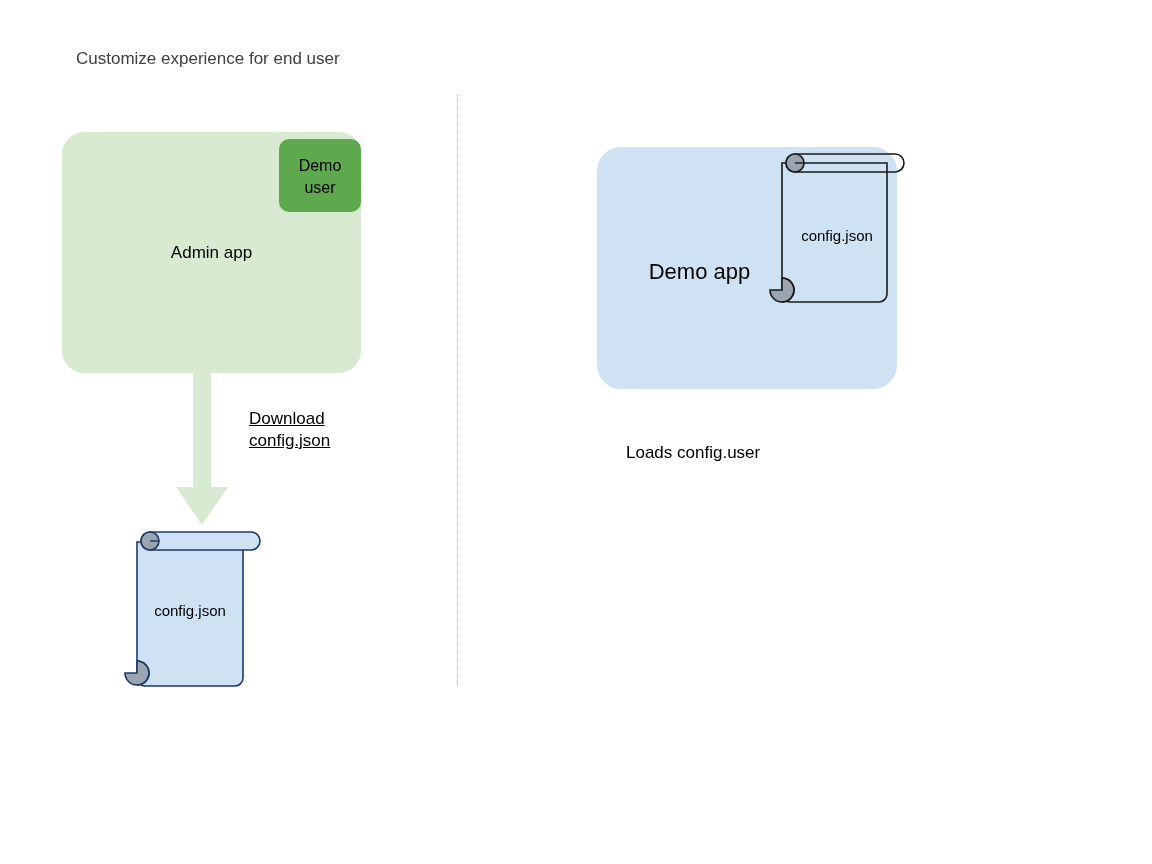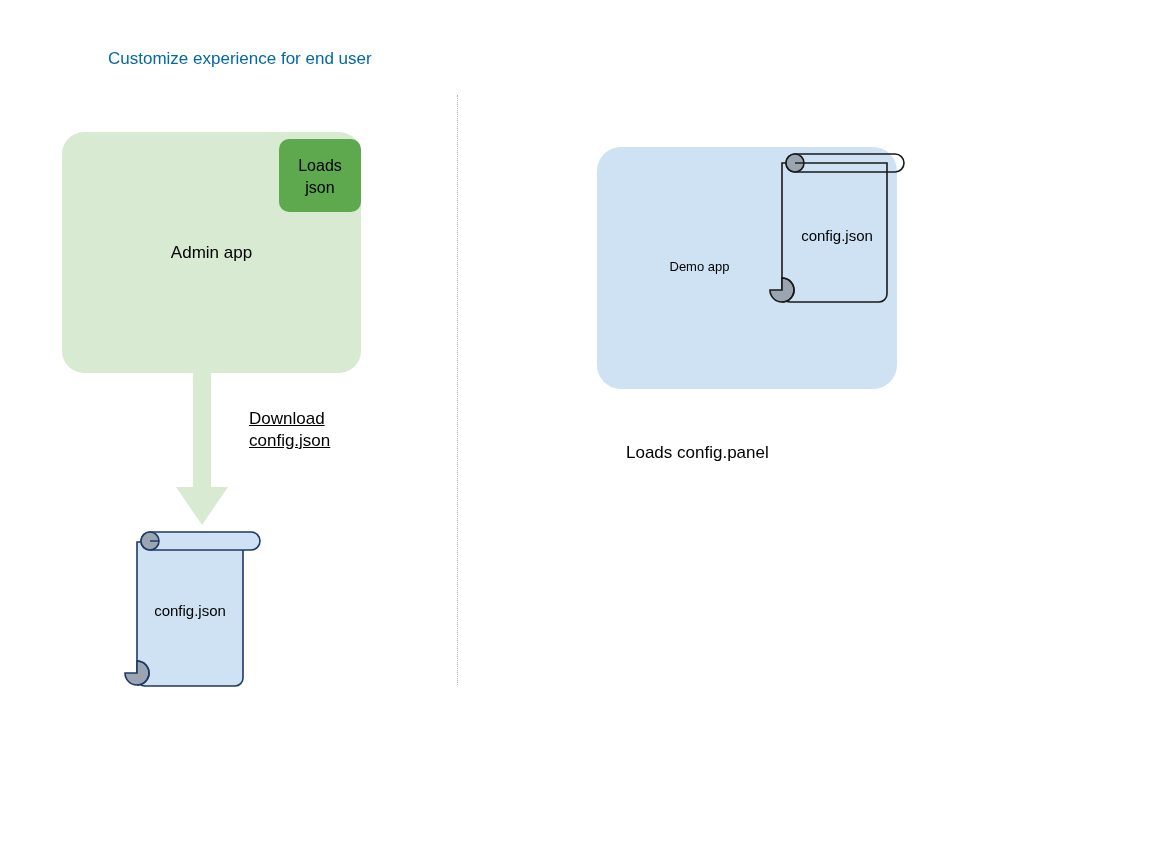--- a/index.html
+++ b/index.html
@@ -17,23 +17,22 @@
     color: #000000;
   }
   .canvas {
     position: absolute;
     inset: 0;
   }
   .lbl {
     position: absolute;
     font-size: 17px;
     line-height: 22px;
-    color: #0369a1;
+    color: #404040;
     white-space: pre;
-    margin-left: 32px;
   }
   .title {
     font-size: 17px;
   }
   
   #admin-app-box {
     position: absolute;
     left: 62px;
     top: 132px;
     width: 299px;
@@ -109,21 +108,21 @@
     height: 242px;
     background: #cfe2f3;
     border-radius: 24px;
   }
   #demo-app-label {
     position: absolute;
     left: 597px;
     top: 259px;
     width: 205px;
     text-align: center;
-    font-size: 13px;
+    font-size: 22px;
   }
   #config-doc-right {
     left: 765px;
     top: 150px;
     width: 146px;
     height: 158px;
   }
   #config-doc-right-label {
     position: absolute;
     left: 785px;
@@ -159,22 +158,22 @@
   <div class="lbl title" id="title-left">Customize experience for end user</div>
 
 
   <div id="section-divider"></div>
 
   <div id="admin-app-box"></div>
   <div id="admin-app-label">Admin app</div>
 
   <div id="admin-panel-box"></div>
   <div id="admin-panel-label">
-    <div>Loads</div>
-    <div>json</div>
+    <div>Demo</div>
+    <div>user</div>
   </div>
 
   <svg id="download-arrow" viewBox="0 0 64 160">
     <polygon points="23,0 41,0 41,117 58,117 32,155 6,117 23,117" fill="#d9ead3"></polygon>
   </svg>
   <div id="download-arrow-label">
     <div>Download</div>
     <div>config.json</div>
   </div>
 
@@ -202,15 +201,15 @@
     <path d="M30,4 L130,4 a9,9 0 0 1 0,18 L30,22 a9,9 0 0 1 0,-18 Z" fill="none" stroke="#1a1a1a" stroke-width="1.6"></path>
 
     <path d="M30,4 a9,9 0 0 0 0,18 a9,9 0 0 0 0,-18 Z" fill="#9aa5b1" stroke="#1a1a1a" stroke-width="1.6"></path>
     <path d="M30,13 L39,13" stroke="#1a1a1a" stroke-width="1.4" fill="none"></path>
 
     <path d="M17,140 m-12,0 a12,12 0 1 0 12,-12 L17,140 Z" fill="#9aa5b1" stroke="#1a1a1a" stroke-width="1.6"></path>
     <path d="M17,128 a12,12 0 0 1 0,24" fill="none" stroke="#1a1a1a" stroke-width="1.6"></path>
   </svg>
   <div id="config-doc-right-label">config.json</div>
 
-  <div id="loads-config-label">Loads config.panel</div>
+  <div id="loads-config-label">Loads config.user</div>
 
 </div>
 
 </body></html>

